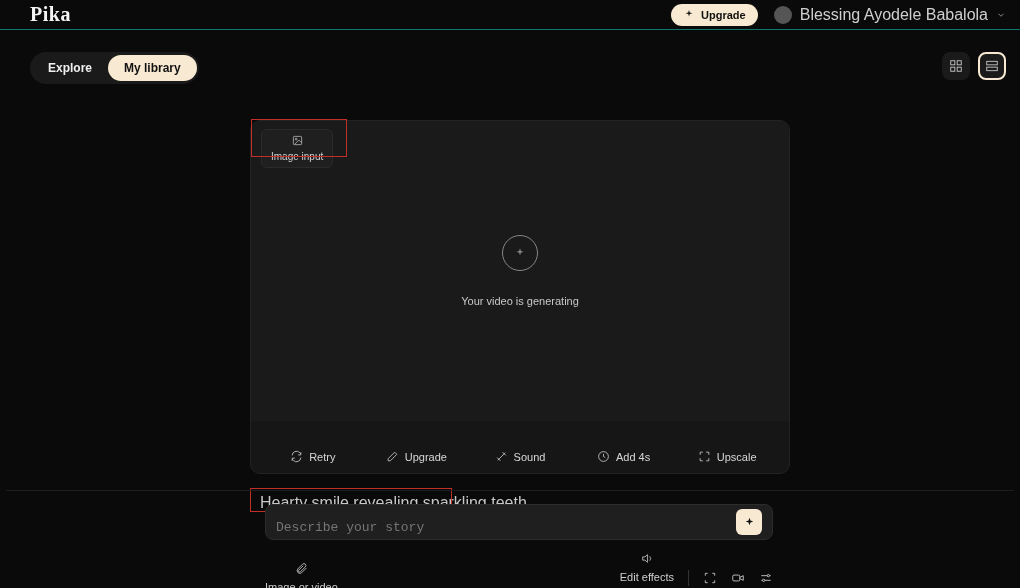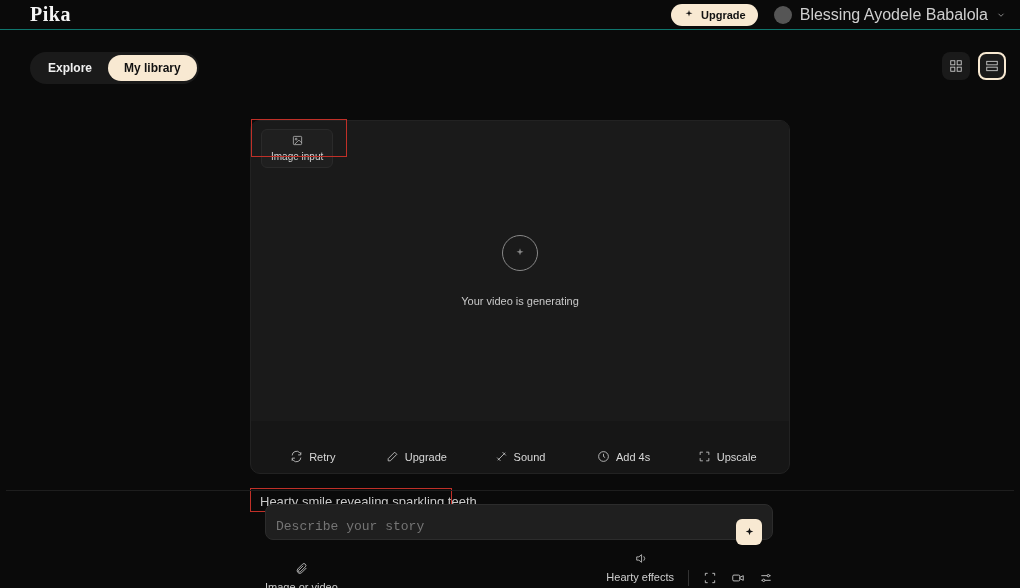--- a/index.html
+++ b/index.html
@@ -30,29 +30,29 @@
   .card { width: 540px; background: #161616; border: 1px solid #222; border-radius: 10px; padding-bottom: 10px; }
   .image-input-chip { position: absolute; top: 8px; left: 10px; background: #1f1f1f; border: 1px solid #2a2a2a; color: #d0d0d0; font-size: 10px; padding: 5px 9px; border-radius: 6px; display: flex; align-items: center; gap: 5px; z-index: 2; flex-direction: column; }
   .video-area { width: 100%; height: 300px; background: #1a1a1a; border-radius: 8px 8px 0 0; display: flex; flex-direction: column; align-items: center; justify-content: center; color: #b8b8b8; }
   .spinner { width: 36px; height: 36px; border: 1px solid #888; border-radius: 50%; display: flex; align-items: center; justify-content: center; margin-bottom: 24px; }
   .gen-text { font-size: 11px; color: #c8c8c8; }
 
   .action-bar { height: 38px; display: flex; align-items: flex-end; margin-top: 4px; padding: 0 10px; }
   .action { flex: 1; display: flex; align-items: center; justify-content: center; gap: 6px; color: #d8d8d8; font-size: 11px; cursor: pointer; position: relative; }
   .action + .action::before { content: ""; position: absolute; left: 0; top: 10px; bottom: 10px; width: 1px; background: #2b2b2b; }
 
-  .caption-row { position: relative; margin-top: 14px; font-size: 13px; color: #c8c8c8; padding: 6px 10px; display:flex; }
+  .caption-row { position: relative; margin-top: 14px; font-size: 16px; color: #c8c8c8; padding: 6px 10px; display:flex; }
   .caption-highlight { position: absolute; top: 0; left: 0; width: 202px; height: 24px; border: 1px solid #c03028; pointer-events: none; }
 
   .input-highlight { position: absolute; top: -2px; left: 0; width: 96px; height: 38px; border: 1px solid #c03028; pointer-events: none; z-index:3; }
 
   
   .bottom-divider { position: absolute; top: 490px; left: 6px; right: 6px; height: 1px; background: #1e1e1e; }
   .prompt-wrap { position: absolute; left: 265px; top: 504px; width: 508px; }
-  .prompt-box { width: 100%; height: 36px; background: #1f1f1f; border: 1px solid #2c2c2c; border-radius: 8px; display: flex; align-items: flex-start; padding: 14px 10px; }
+  .prompt-box { width: 100%; height: 36px; background: #1f1f1f; border: 1px solid #2c2c2c; border-radius: 8px; display: flex; align-items: flex-end; padding: 4px 10px; }
   .prompt-box input { flex: 1; background: transparent; border: none; outline: none; color: #bfbfbf; font-family: "Courier New", monospace; font-size: 13px; }
   .go-btn { width: 26px; height: 26px; border-radius: 6px; background: #f8e9d2; display: flex; align-items: center; justify-content: center; cursor: pointer; }
 
   .prompt-tools { margin-top: 12px; display: flex; align-items: center; gap: 14px; font-size: 11px; color: #cfcfcf; }
   .spacer { flex: 1; }
   .tool { display: flex; align-items: center; gap: 6px; cursor: pointer; flex-direction: column; }
   .toggle { width: 26px; height: 14px; background: #3a3a3a; border-radius: 8px; position: relative; }
   .toggle .knob { position: absolute; top: 1px; left: 1px; width: 12px; height: 12px; background: #e8e8e8; border-radius: 50%; }
   .divider-v { width: 1px; height: 16px; background: #333; }
 
@@ -209,21 +209,21 @@
       <span>Image or video</span>
     </div>
     <div class="spacer"></div>
     <div class="tool">
       <span>
           <svg width="13" height="13" viewBox="0 0 24 24">
             <path d="M9 9H5v6h4l5 4V5l-5 4z" class="ico"></path>
             <path d="M18 8a6 6 0 010 8" class="ico"></path>
           </svg>
         </span>
-      <span>Hearty effects</span>
+      <span>Edit effects</span>
       <span class="toggle">
           <span class="knob"></span>
         </span>
     </div>
     <div class="divider-v"></div>
     <div class="tool">
       <span>
           <svg width="14" height="14" viewBox="0 0 24 24">
             <path d="M4 8V4h4M20 8V4h-4M4 16v4h4M20 16v4h-4" class="ico"></path>
           </svg>

